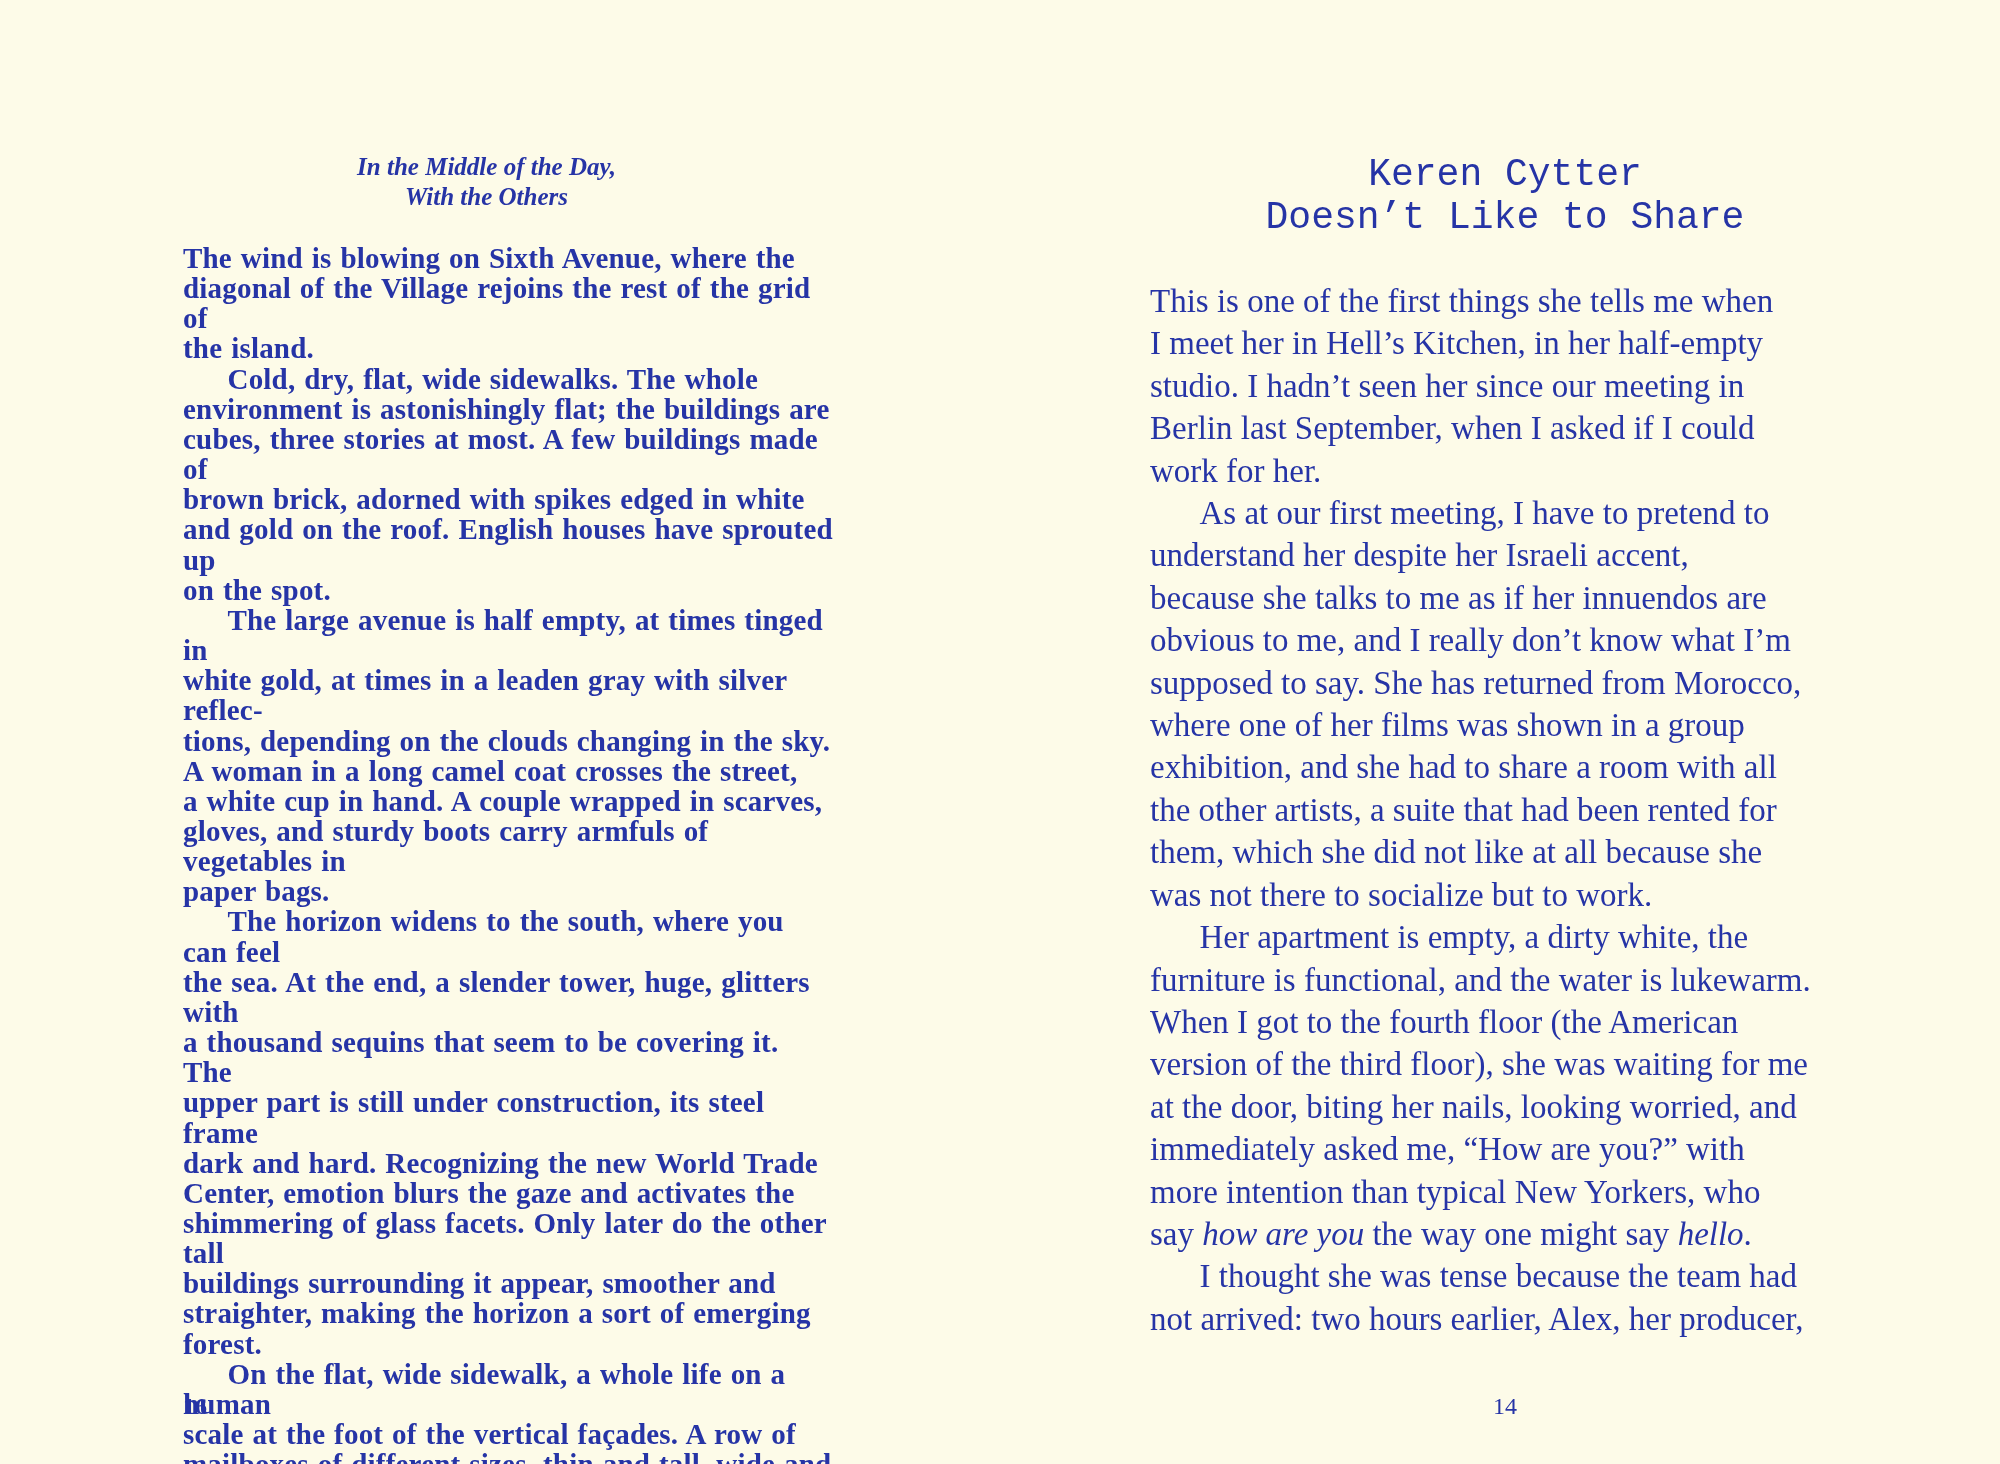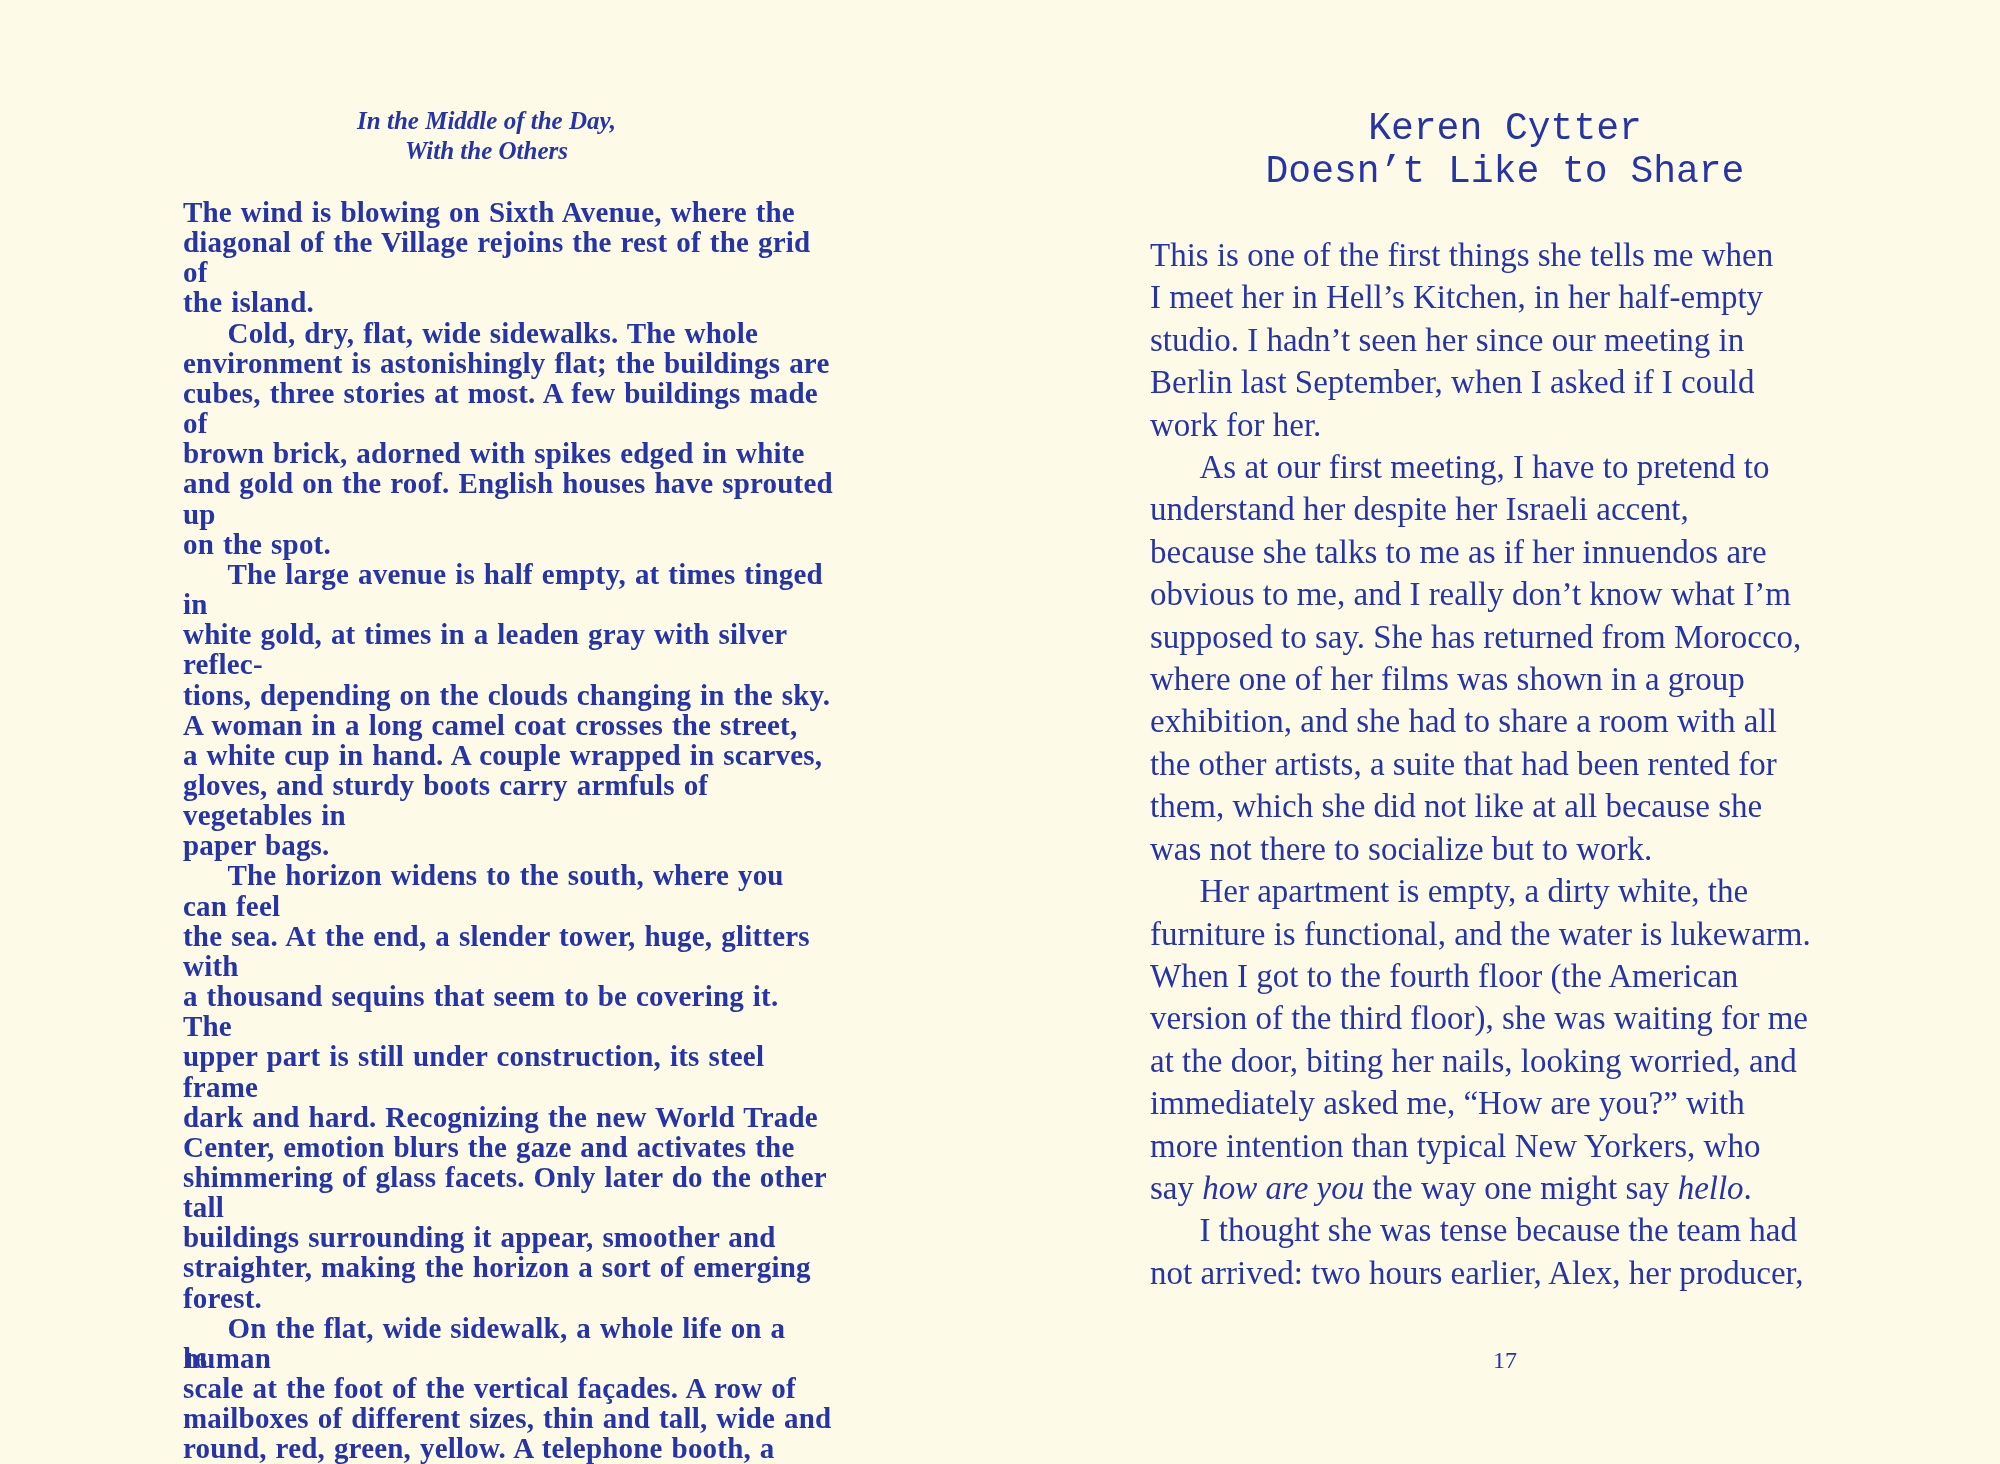--- a/index.html
+++ b/index.html
@@ -8,21 +8,21 @@
   }
   * { margin: 0; padding: 0; box-sizing: border-box; }
   html, body { width: 2000px; height: 1464px; }
   body {
     position: relative;
     background: var(--bg);
     color: var(--ink);
     font-family: "Liberation Serif", "DejaVu Serif", serif;
     overflow: hidden;
   }
-  .spread { position: absolute; inset: 0; }
+  .spread { position: absolute; inset: 0; margin-top: 46px; }
   .page { position: absolute; top: 0; height: 1464px; width: 1000px; }
   .page.left  { left: 0; }
   .page.right { left: 1000px; }
 
   .pre { white-space: pre-line; }
 
   
   .left .title {
     position: absolute;
     top: 106px; left: 183px; width: 607px;
@@ -149,16 +149,16 @@
 version of the third floor), she was waiting for me
 at the door, biting her nails, looking worried, and
 immediately asked me, “How are you?” with
 more intention than typical New Yorkers, who</div>
       <div class="iline">
         <span>say </span><em>how are you</em><span> the way one might say </span><em>hello</em><span>.</span>
       </div>
       <div class="body pre">&nbsp;&nbsp;&nbsp;&nbsp;&nbsp;&nbsp;I thought she was tense because the team had
 not arrived: two hours earlier, Alex, her producer,</div>
     </div>
-    <div class="folio">17</div>
+    <div class="folio">14</div>
   </section>
 
 </div>
 
 </body></html>

